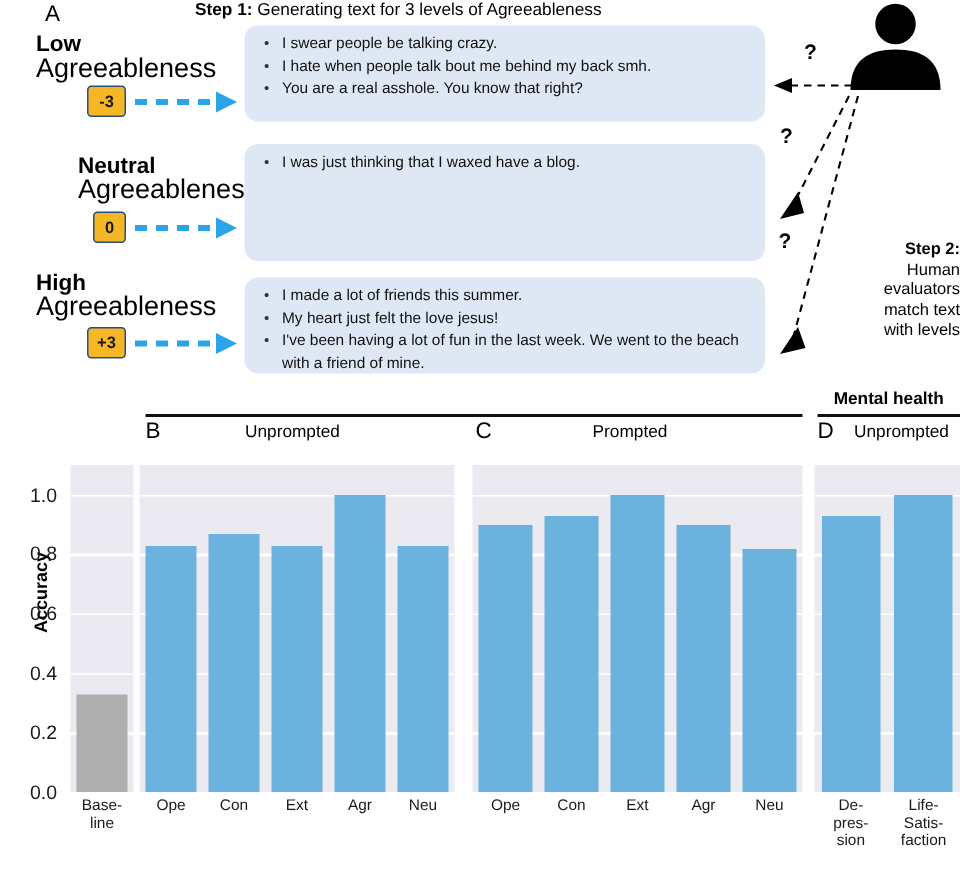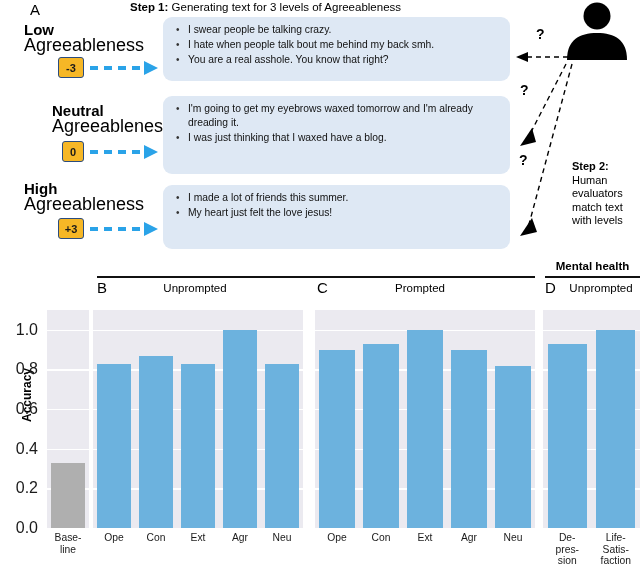--- a/index.html
+++ b/index.html
@@ -72,21 +72,21 @@
   }
 
   
   #person{position:absolute;left:566px;top:2px;width:62px;height:58px;}
 
   .qmark{
     position:absolute;font-size:14px;font-weight:bold;color:#000;
   }
   .step2{
     position:absolute;left:572px;top:160px;width:68px;
-    font-size:11px;line-height:13.5px;color:#000;text-align:left;
+    font-size:11px;line-height:13.5px;color:#000;text-align:right;
   }
   .step2 b{font-weight:bold;display:block;}
 
   
   .grp-title{
     position:absolute;font-size:11.5px;font-weight:bold;color:#000;
     text-align:center;
   }
   .grp-rule{position:absolute;height:1.6px;background:#111;}
 
@@ -104,21 +104,21 @@
     position:absolute;
     left:-28px;top:88px;
     width:110px;
     transform:rotate(-90deg);
     transform-origin:center center;
     font-size:12px;font-weight:bold;color:#000;
     text-align:center;
   }
   .ytick{
     position:absolute;right:0;
-    font-size:16px;color:#1a1a1a;
+    font-size:13px;color:#1a1a1a;
     text-align:right;width:34px;
     transform:translateY(-50%);
   }
 
   .plotarea{
     position:absolute;top:0;height:218px;
     background:#EBEAF0;
   }
   .gridline{
     position:absolute;left:0;right:0;height:1.2px;background:#ffffff;
@@ -172,38 +172,38 @@
       <span class="lvl-strong">Neutral</span>
       <span class="lvl-sub">Agreeableness</span>
     </div>
     <div class="badge" style="left:62px;top:141px;width:22px;height:21px;">0</div>
     <svg class="dash-arrow" style="left:88px;top:142px;" width="72" height="20">
       <line x1="2" y1="10" x2="56" y2="10" stroke="#2AA3E8" stroke-width="4" stroke-dasharray="8,6"></line>
       <polygon points="56,3 70,10 56,17" fill="#2AA3E8"></polygon>
     </svg>
     <div class="bubble" style="left:163px;top:96px;width:347px;height:78px;">
       <ul>
-        <li>I'm going to get my eyebrows waxed tomorrow and I'm already dreading it.</li>
         <li>I was just thinking that I waxed have a blog.</li>
       </ul>
     </div>
 
     <div class="lvl-label" style="left:18px;top:181px;">
       <span class="lvl-strong">High</span>
       <span class="lvl-sub">Agreeableness</span>
     </div>
     <div class="badge" style="left:58px;top:218px;width:26px;height:21px;">+3</div>
     <svg class="dash-arrow" style="left:88px;top:219px;" width="72" height="20">
       <line x1="2" y1="10" x2="56" y2="10" stroke="#2AA3E8" stroke-width="4" stroke-dasharray="8,6"></line>
       <polygon points="56,3 70,10 56,17" fill="#2AA3E8"></polygon>
     </svg>
     <div class="bubble" style="left:163px;top:185px;width:347px;height:64px;">
       <ul>
         <li>I made a lot of friends this summer.</li>
         <li>My heart just felt the love jesus!</li>
+        <li>I've been having a lot of fun in the last week. We went to the beach with a friend of mine.</li>
       </ul>
     </div>
 
     <svg id="person" viewBox="0 0 62 58">
       <circle cx="31" cy="14" r="13.5" fill="#000"></circle>
       <path d="M1 58 C1 38 13 31 31 31 C49 31 61 38 61 58 Z" fill="#000"></path>
     </svg>
 
     <svg style="position:absolute;left:506px;top:20px;" width="70" height="230">
 

